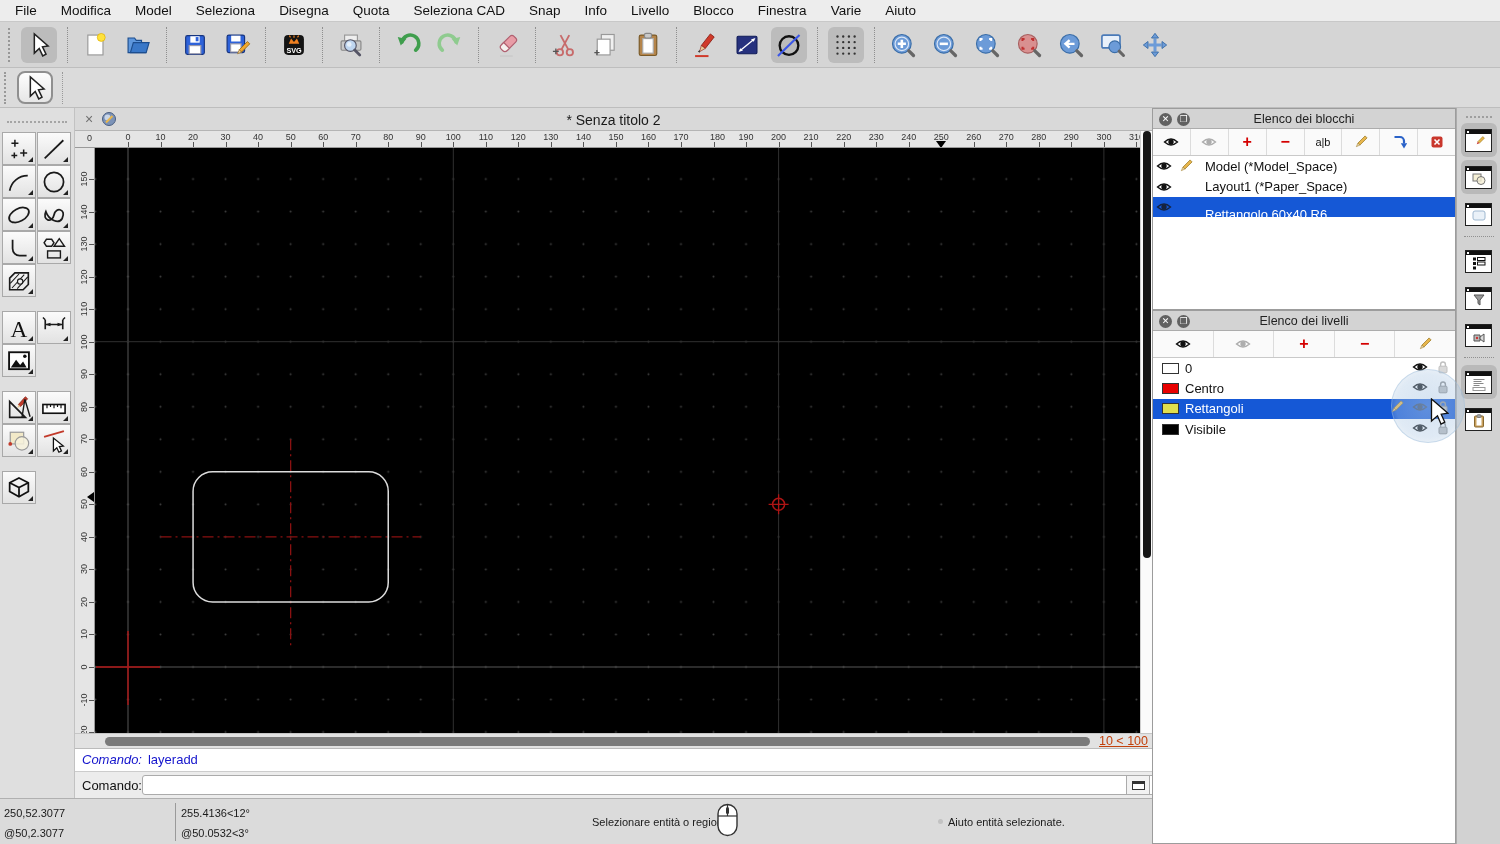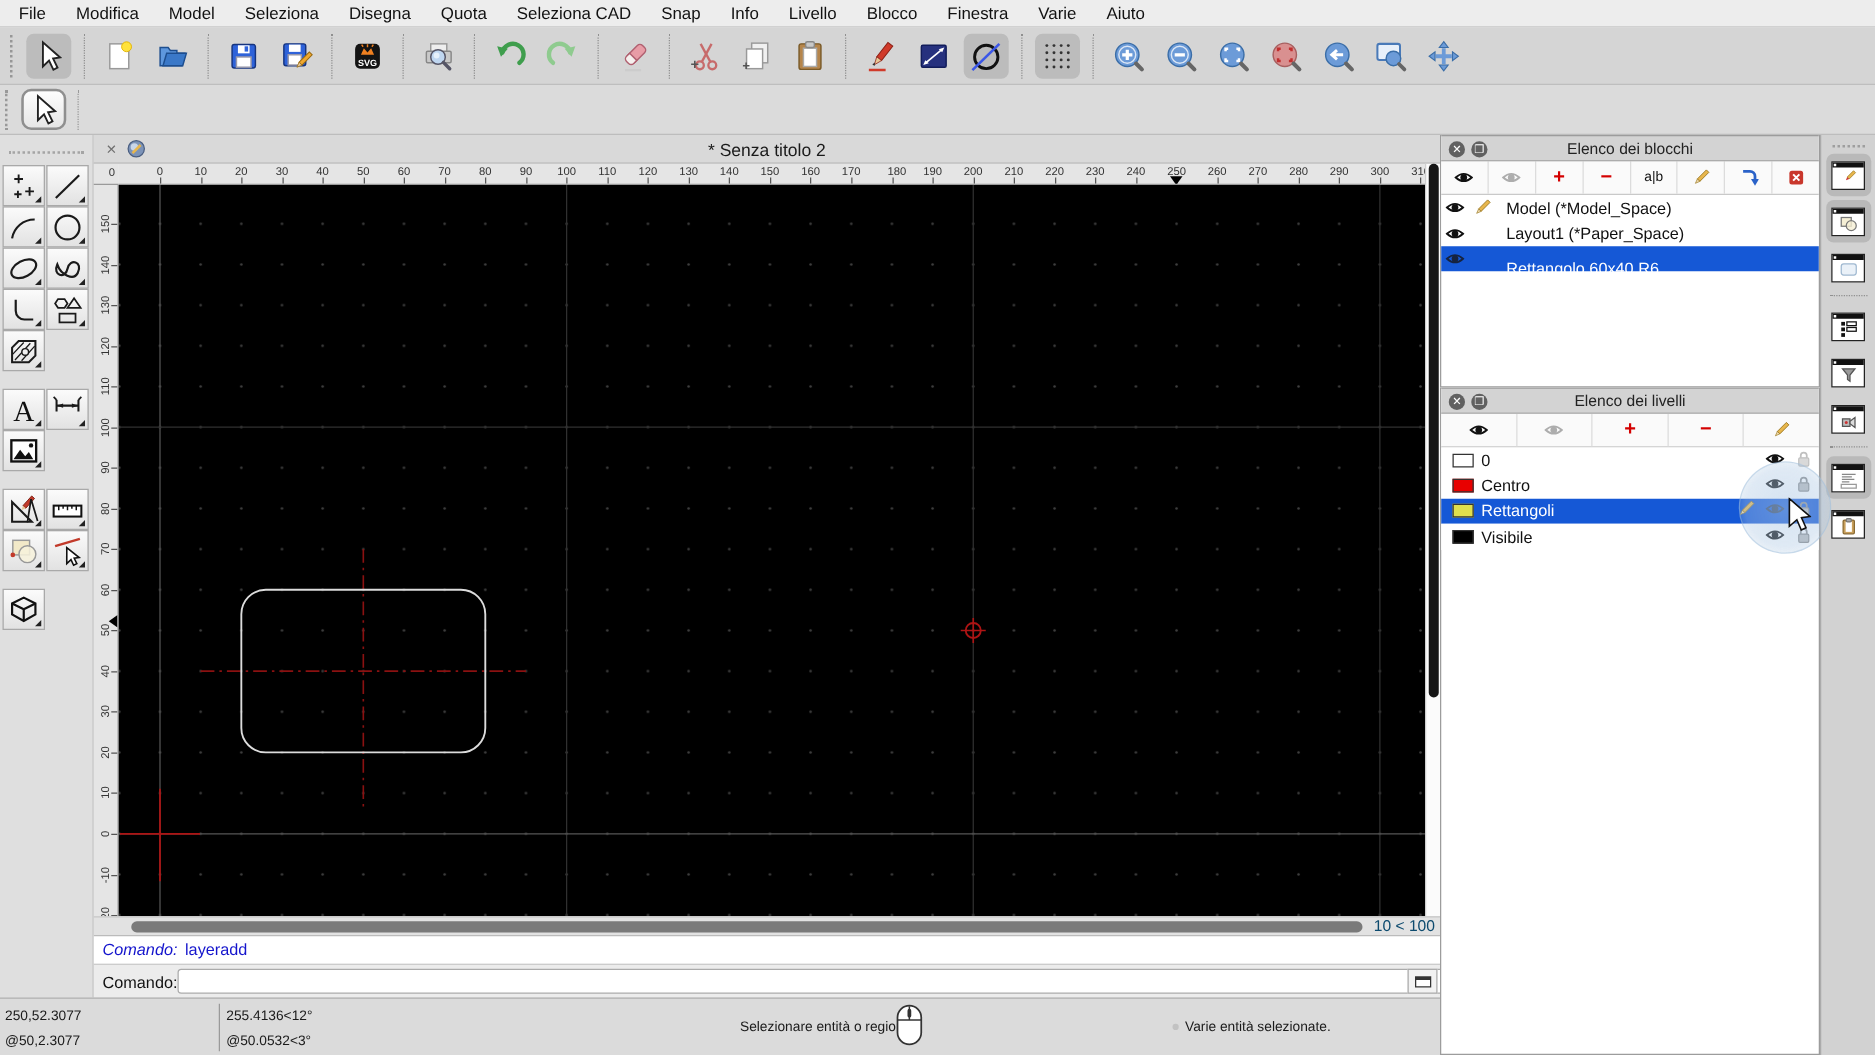--- a/index.html
+++ b/index.html
@@ -49,21 +49,21 @@
   .rl-tick{position:absolute;right:0;height:1px;width:5px;background:#555;}
   #rl-marker{position:absolute;right:0;margin-top:-5px;border-top:5px solid transparent;border-bottom:5px solid transparent;border-right:7px solid #000;}
 
   #canvas-wrap{position:absolute;left:95px;top:148px;width:1045px;height:585px;background:#000;overflow:hidden;}
 
   #vscroll{position:absolute;left:1140px;top:131px;width:12px;height:602px;background:#FBFBFB;border-left:1px solid #CFCFCF;}
   #vscroll-thumb{position:absolute;left:2px;top:0;width:8px;height:427px;background:#161616;border-radius:4px;}
 
   #hscroll-row{position:absolute;left:75px;top:733px;width:1077px;height:15px;background:#E2E2E2;border-top:1px solid #C6C6C6;}
   #hscroll-thumb{position:absolute;left:30px;top:3px;width:985px;height:9px;background:#7A7A7A;border-radius:5px;}
-  #grid-indicator{position:absolute;right:4px;top:0px;font-size:12.5px;color:#0c4a6e;}
+  #grid-indicator{position:absolute;right:4px;top:0px;font-size:12.5px;color:#c2410c;text-decoration:underline;}
 
   #cmd-history{position:absolute;left:75px;top:748px;width:1077px;height:23px;background:#FFF;border-top:1px solid #BBB;font-size:13px;padding:3px 0 0 7px;}
   #cmd-history .lbl{color:#1414CC;font-style:italic;}
   #cmd-history .val{color:#1414CC;margin-left:6px;}
   #cmd-input-row{position:absolute;left:75px;top:771px;width:1077px;height:27px;background:#ECECEC;border-top:1px solid #CCC;}
   #cmd-input-label{position:absolute;left:7px;top:6px;font-size:13px;color:#111;}
   #cmd-input{position:absolute;left:67px;top:3px;width:1052px;height:20px;border:1px solid #ABABAB;border-radius:3px;background:#FFF;font-size:13px;font-family:"Liberation Sans",sans-serif;padding:0 4px;}
   #cmd-win-btn{position:absolute;right:2px;top:3px;width:24px;height:20px;background:#F2F2F2;border:1px solid #ABABAB;display:flex;align-items:center;justify-content:center;}
   .win-glyph{width:13px;height:9px;border:1px solid #333;border-top:3px solid #333;background:#FFF;}
 
@@ -655,21 +655,21 @@
     <div id="sb-hint">Selezionare entità o regione</div>
     <div id="sb-mouse">
       <svg width="23" height="34" viewBox="0 0 23 34">
         <rect x="2" y="1.5" width="19" height="31" rx="9.5" fill="#FFF" stroke="#333" stroke-width="1.4"></rect>
         <line x1="2" y1="13" x2="21" y2="13" stroke="#333" stroke-width="1.2"></line>
         <line x1="11.5" y1="2" x2="11.5" y2="13" stroke="#333" stroke-width="1.2"></line>
         <rect x="10" y="4" width="3" height="7" rx="1.5" fill="#333"></rect>
       </svg>
     </div>
     <div class="sb-dot" style="left:938px"></div>
-    <div id="sb-selstat">Varie entità selezionate.</div>
+    <div id="sb-selstat">Aiuto entità selezionate.</div>
     <div class="sb-dot" style="left:1260px"></div>
   </div>
 
   <div class="panel" id="block-panel" style="top:108px;height:202px;">
     <div class="panel-titlebar">
       <div class="tb-circles">
         <div class="tcirc">✕</div>
         <div class="tcirc">❐</div>
       </div>
       <div class="panel-title">Elenco dei blocchi</div>

